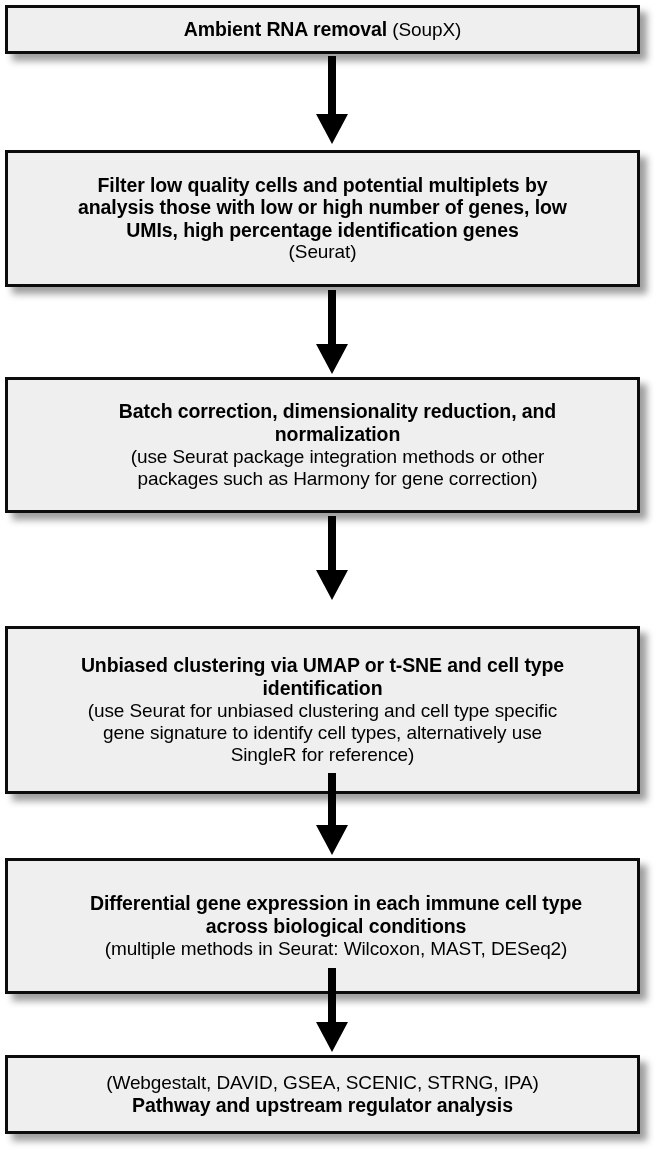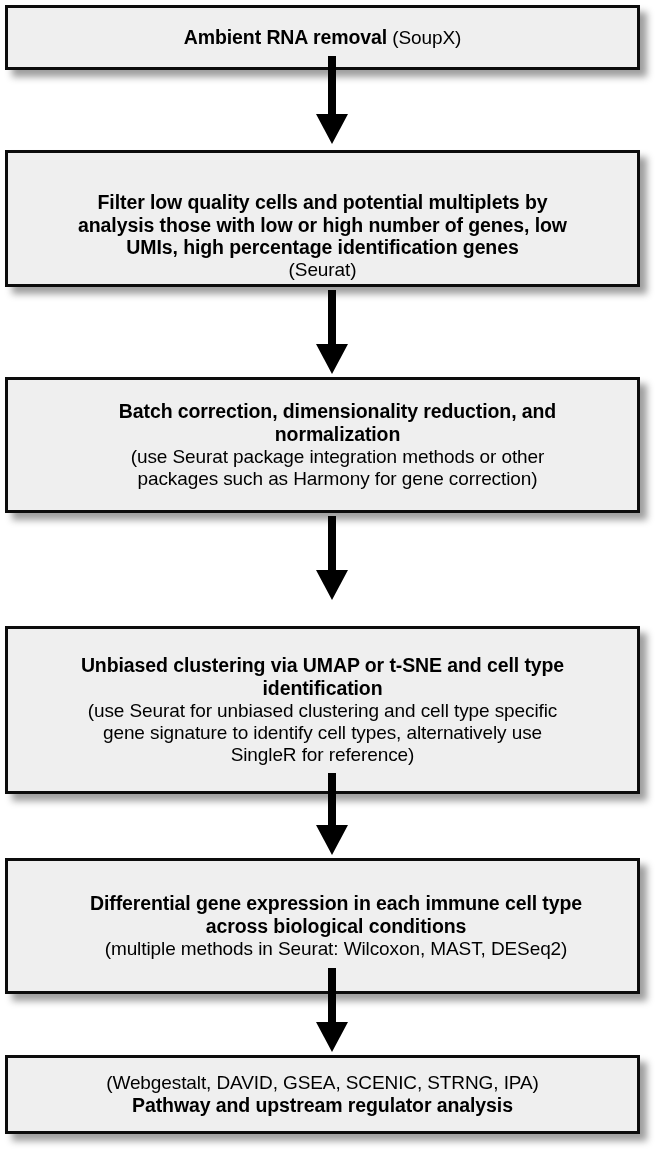--- a/index.html
+++ b/index.html
@@ -42,22 +42,22 @@
   }
   .node .bold {
     font-weight: bold;
     font-size: 19.5px;
   }
   .node .reg {
     font-weight: normal;
     font-size: 19px;
   }
   
-  #node-1 { top: 5px;    height: 65px;  }
-  #node-2 { top: 150px;  height: 137px; justify-content: flex-end; }
+  #node-1 { top: 5px;    height: 49px;  }
+  #node-2 { top: 150px;  height: 137px; }
   #node-3 { top: 377px;  height: 136px; padding-left: 40px; }
   #node-4 { top: 602px;  height: 168px; margin-top: 24px; }
   #node-5 { top: 858px;  height: 136px; padding-left: 37px; }
   #node-6 { top: 1055px; height: 79px;  }
 
   .arrow {
     position: absolute;
     left: 310px;
     width: 44px;
   }

